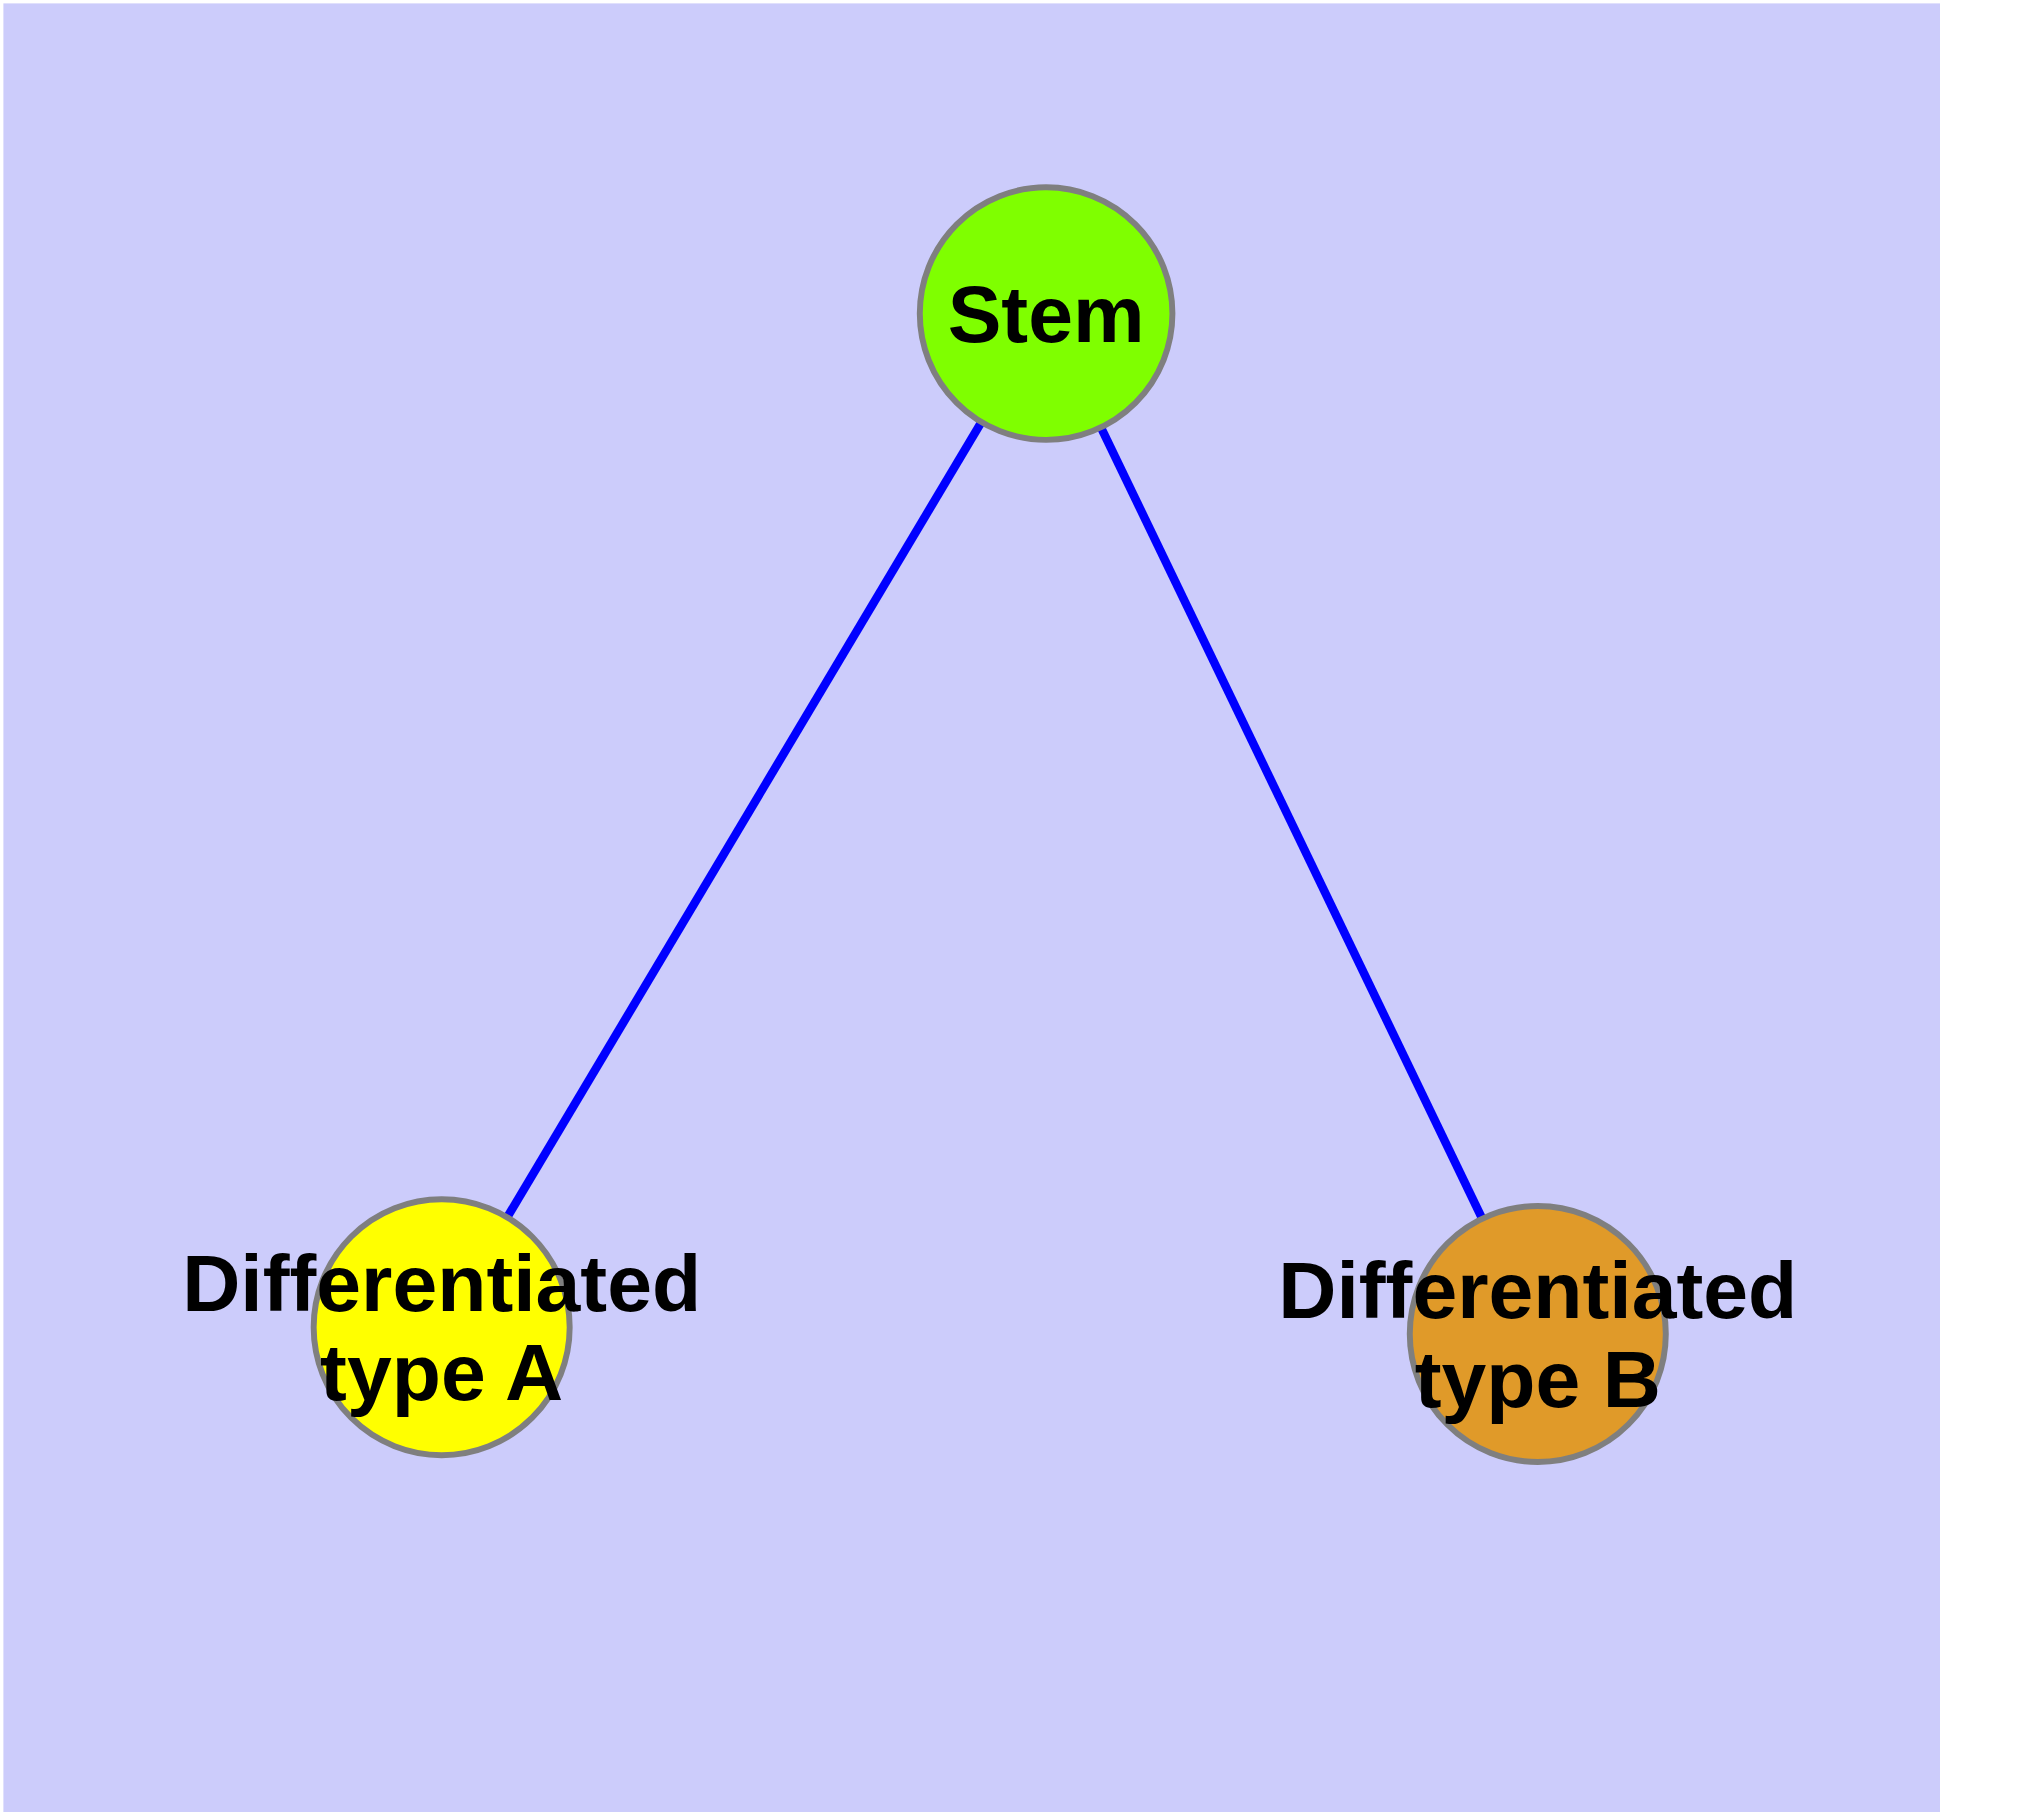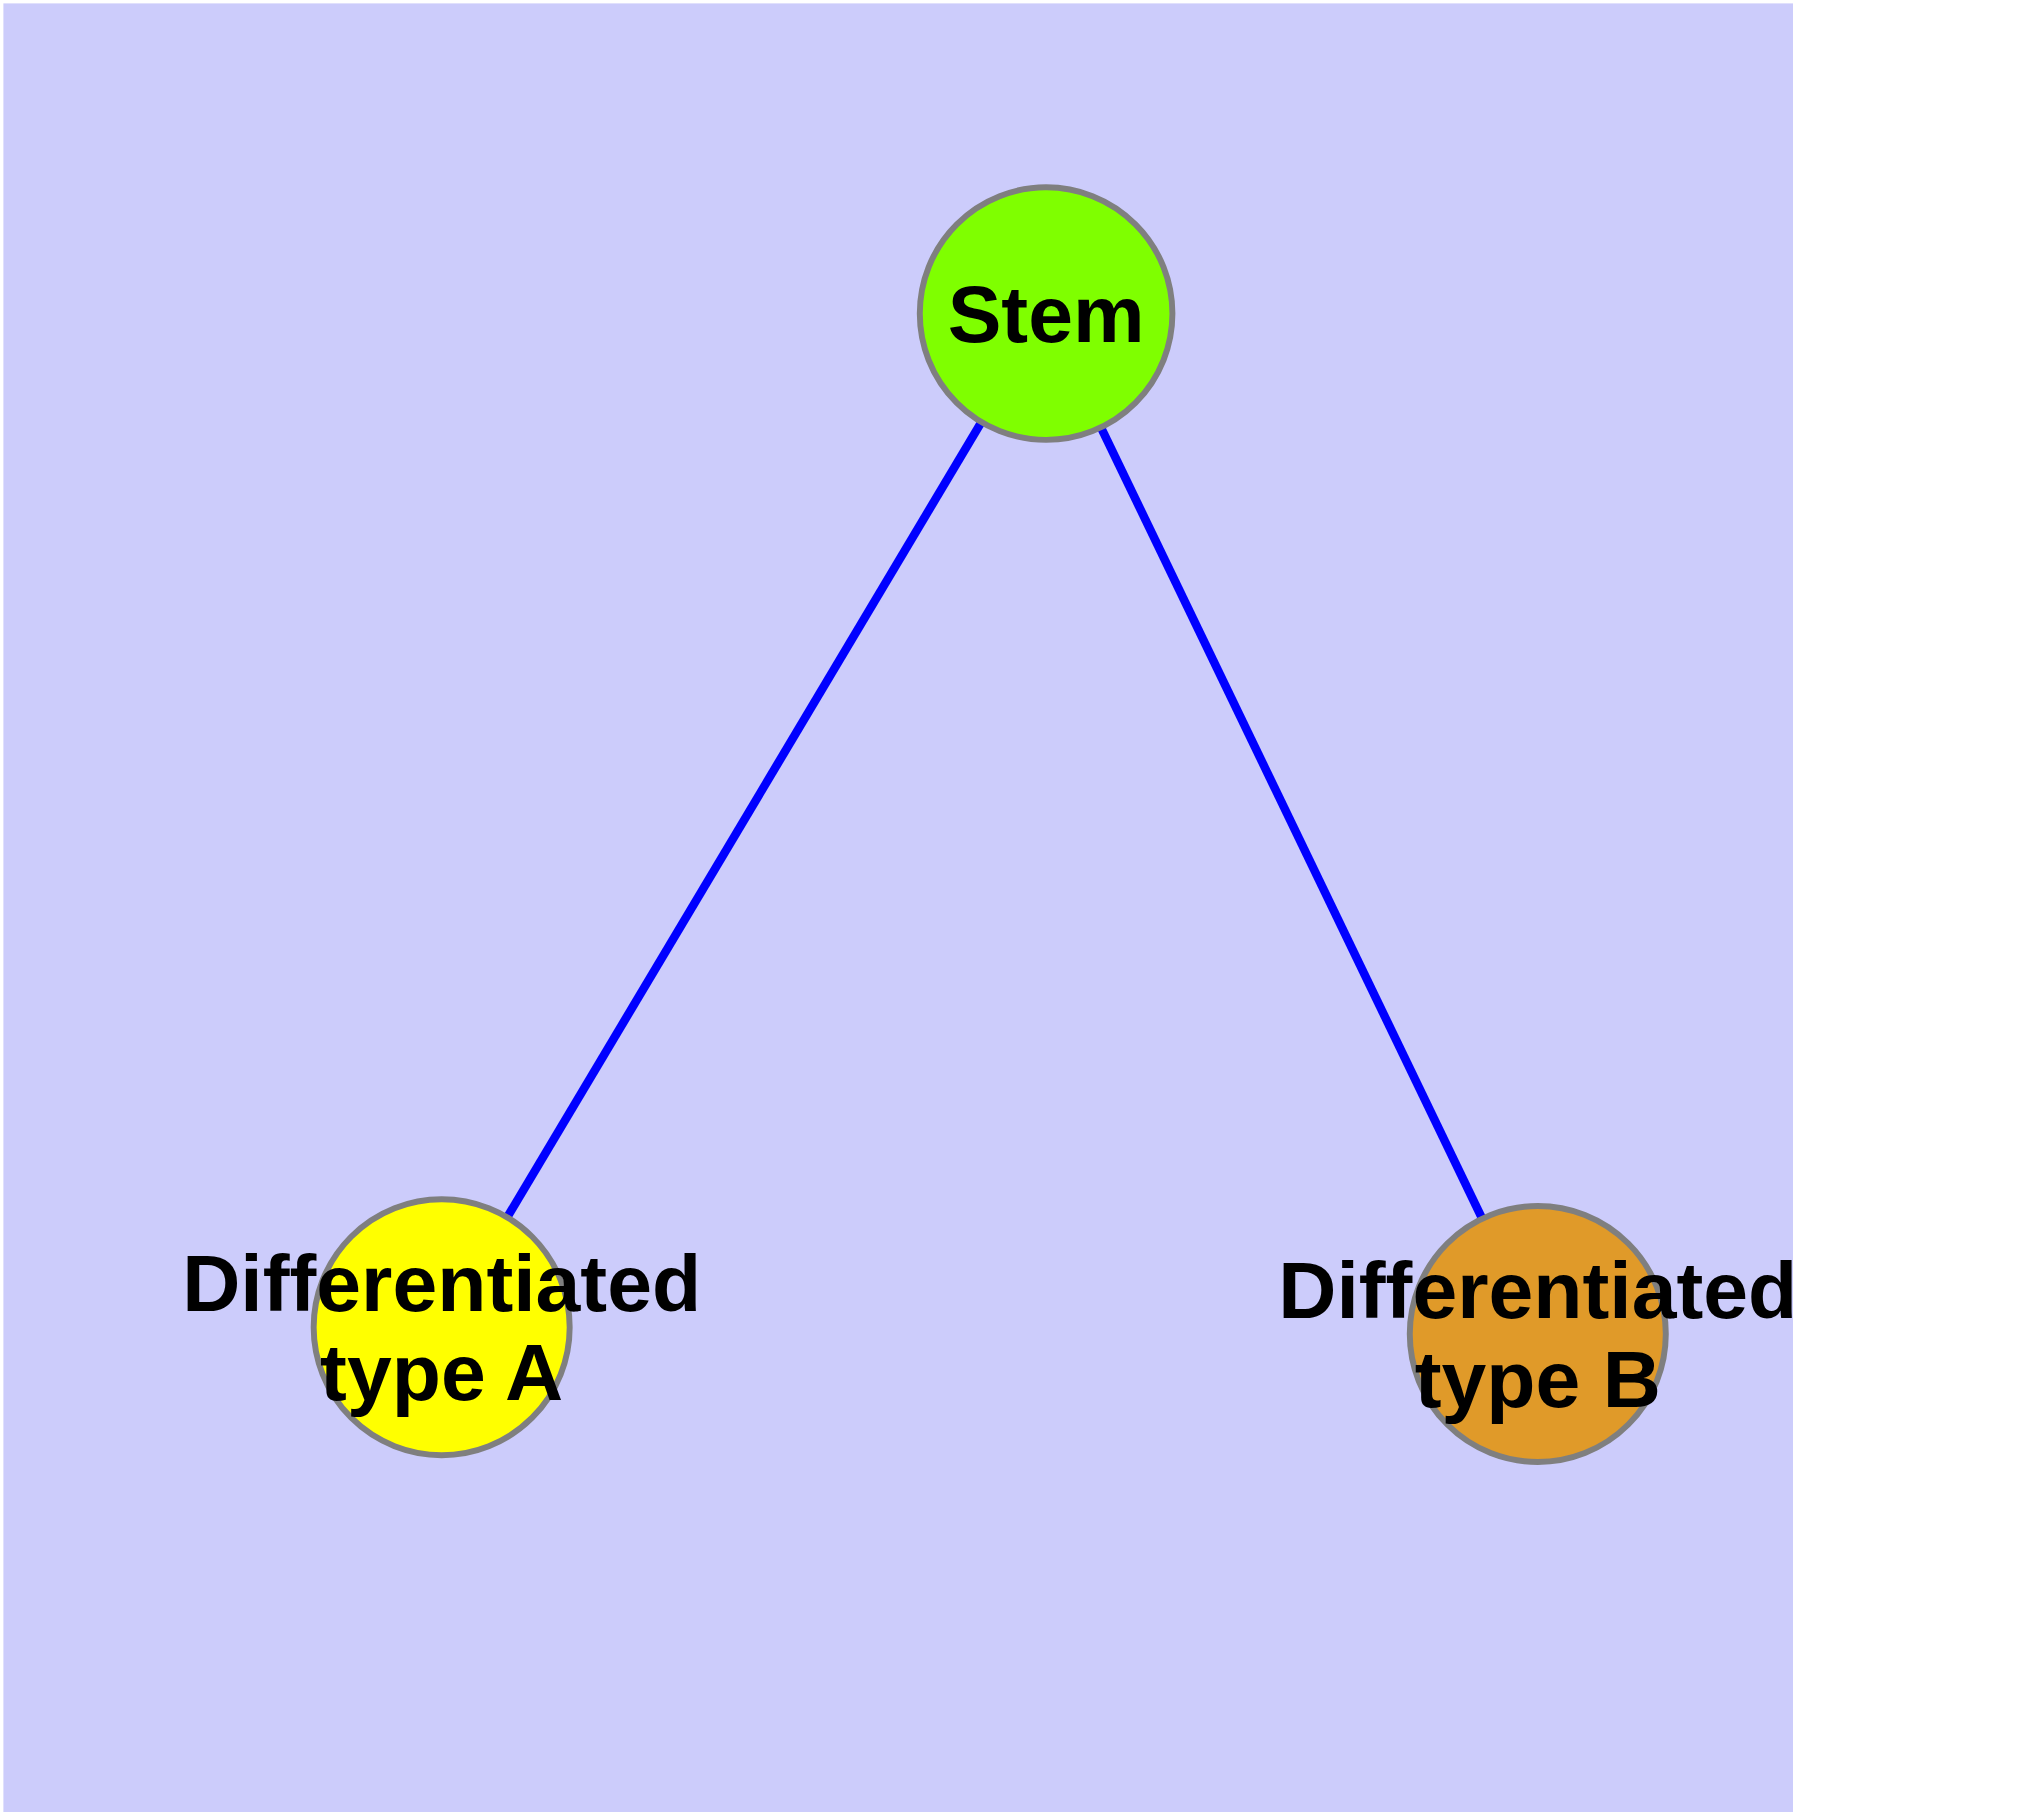--- a/index.html
+++ b/index.html
@@ -27,21 +27,21 @@
     font-weight: bold;
     fill: #000000;
     text-anchor: middle;
     dominant-baseline: auto;
     white-space: pre;
   }
 </style>
 </head>
 <body>
 
-<div id="canvas-root" style="width: 1793px; height: 1812px; background: rgb(255, 255, 255);">
+<div id="canvas-root" style="width: 1940px; height: 1812px; background: rgb(255, 255, 255);">
   <svg id="graph-svg" viewBox="0 0 2384 2138" preserveAspectRatio="none" xmlns="http://www.w3.org/2000/svg" style="width: 2021px; height: 1812px;">
 
     <rect id="bg-rect" x="4" y="4" width="2380" height="2134" fill="#CCCCFB"></rect>
 
     <g id="edges-layer">
         <line x1="1234" y1="370" x2="521" y2="1566" stroke="#0000FF" stroke-width="10" stroke-linecap="butt"></line>
         <line x1="1234" y1="370" x2="1814" y2="1574" stroke="#0000FF" stroke-width="10" stroke-linecap="butt"></line>
       </g>
     <g id="nodes-layer">
         <circle cx="1234" cy="370" r="149" fill="#7FFF00" stroke="#7F7F7F" stroke-width="7"></circle>

